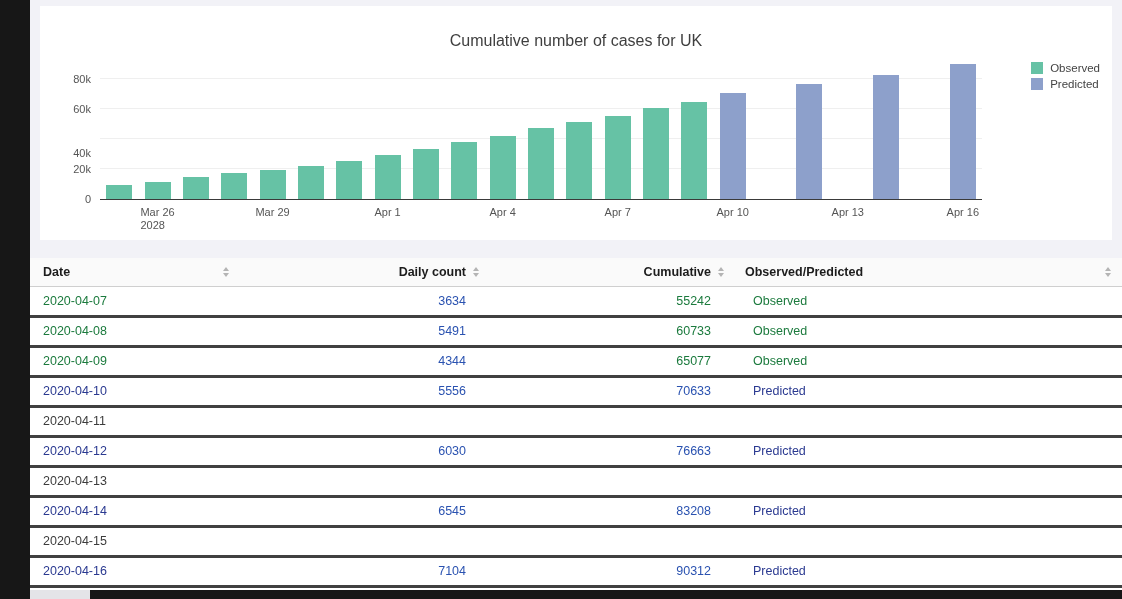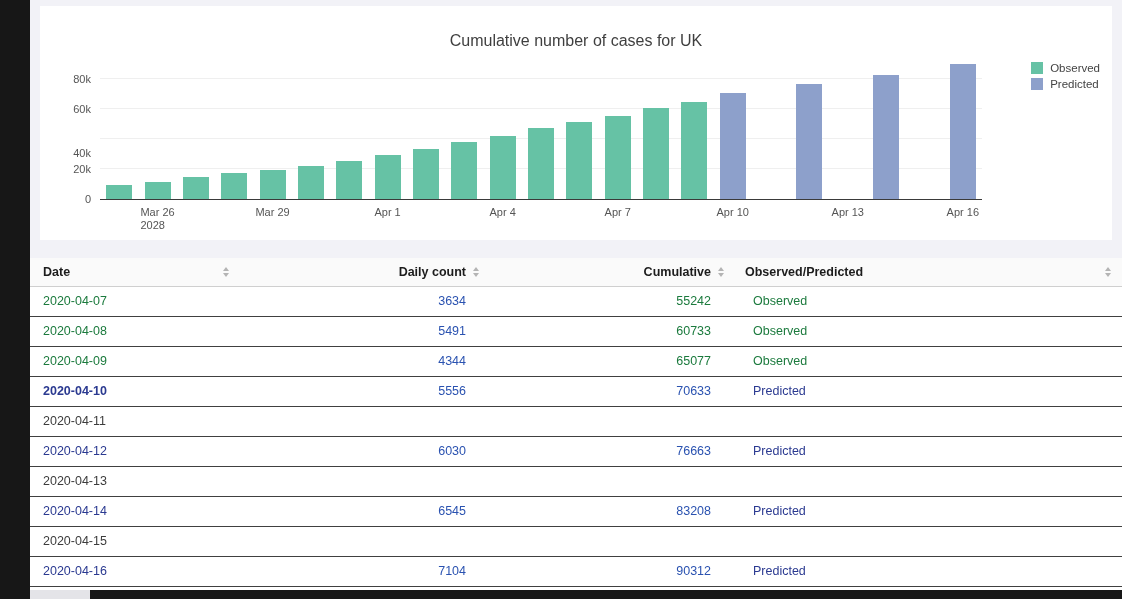--- a/index.html
+++ b/index.html
@@ -92,21 +92,21 @@
     border-left: 3.5px solid transparent; border-right: 3.5px solid transparent;
     border-bottom: 4px solid #b4b4b4;
   }
   .tri-down {
     width: 0; height: 0;
     border-left: 3.5px solid transparent; border-right: 3.5px solid transparent;
     border-top: 4px solid #b4b4b4;
   }
   tbody td {
     height: 30px;
-    border-bottom: 1px solid #404040;
+    border-bottom: 3px solid #404040;
     font-size: 12.5px; padding: 0 15px;
     white-space: nowrap; overflow: hidden;
   }
   tbody td.td-date { padding-left: 13px; text-align: left; }
   tbody td.td-daily { text-align: right; padding-right: 24px; }
   tbody td.td-cum { text-align: right; padding-right: 24px; }
   tbody td.td-status { text-align: left; padding-left: 18px; }
 </style>
 </head>
 <body>
@@ -244,21 +244,21 @@
             <td class="td-cum" style="color: rgb(27, 122, 61);">60733</td>
             <td class="td-status" style="color: rgb(27, 122, 61);">Observed</td>
           </tr>
           <tr>
             <td class="td-date" style="color: rgb(27, 122, 61);">2020-04-09</td>
             <td class="td-daily" style="color: rgb(42, 82, 176);">4344</td>
             <td class="td-cum" style="color: rgb(27, 122, 61);">65077</td>
             <td class="td-status" style="color: rgb(27, 122, 61);">Observed</td>
           </tr>
           <tr>
-            <td class="td-date" style="color: rgb(42, 57, 144); font-weight: bold;">2020-04-10</td>
+            <td class="td-date" style="color: rgb(42, 57, 144);">2020-04-10</td>
             <td class="td-daily" style="color: rgb(42, 82, 176);">5556</td>
             <td class="td-cum" style="color: rgb(42, 82, 176);">70633</td>
             <td class="td-status" style="color: rgb(42, 57, 144);">Predicted</td>
           </tr>
           <tr>
             <td class="td-date" style="color: rgb(60, 60, 60);">2020-04-11</td>
             <td class="td-daily" style="color: rgb(60, 60, 60);"></td>
             <td class="td-cum" style="color: rgb(60, 60, 60);"></td>
             <td class="td-status" style="color: rgb(60, 60, 60);"></td>
           </tr>

